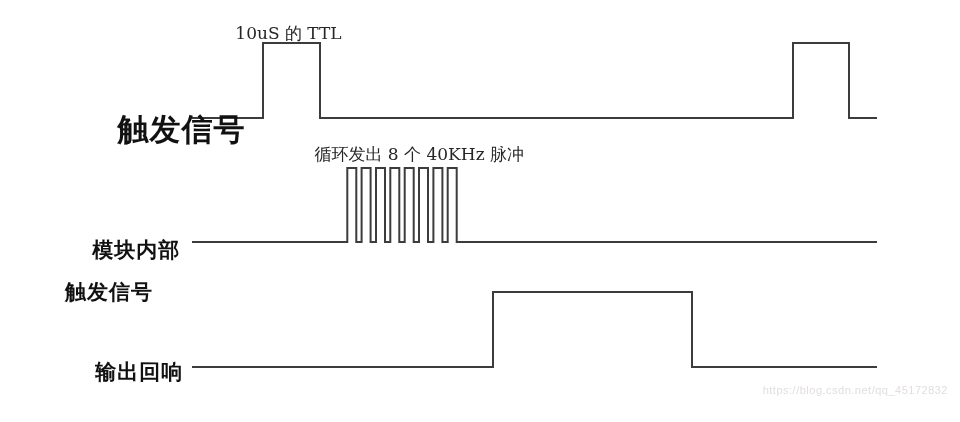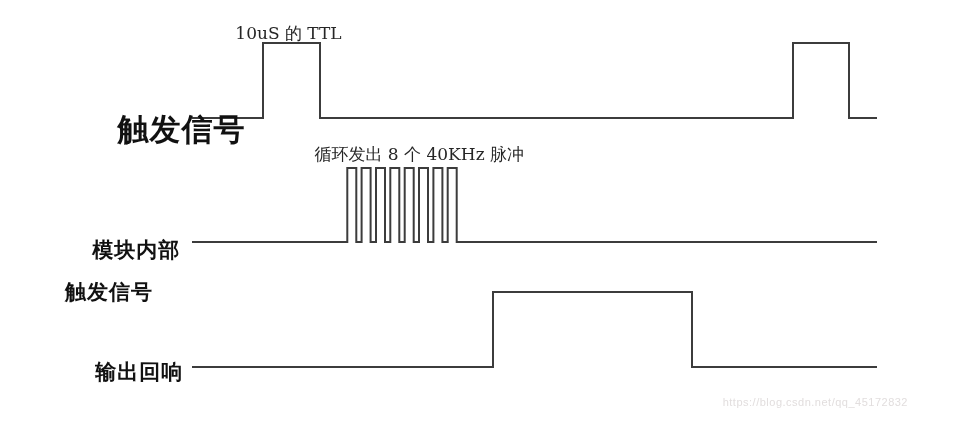--- a/index.html
+++ b/index.html
@@ -31,25 +31,24 @@
     color:#262626;
     font-size:17px;
     text-align:center;
     white-space:nowrap;
   }
   .ann-trigger{left:216px;top:22px;width:145px;}
   .ann-burst{left:296px;top:143px;width:228px;text-align:right;}
   .ann-echo{left:500px;top:344px;width:192px;line-height:21px;}
   .watermark{
     position:absolute;
-    left:660px;top:384px;width:248px;
+    left:700px;top:384px;width:248px;
     text-align:right;
     font-size:11px;
     letter-spacing:0.5px;
-    margin-top:12px;
   }
 </style>
 </head>
 <body>
 
 <div class="canvas">
 
   <svg class="wave-svg" width="960" height="422" viewBox="0 0 960 422">
     <polyline fill="none" stroke-width="2" stroke="#3c3c3c" points="192,118 263,118 263,43 320,43 320,118 793,118 793,43 849,43 849,118 877,118"></polyline>
     <polyline fill="none" stroke-width="2" stroke="#3c3c3c" points="192,242 347.3,242 347.3,168 356.3,168 356.3,242 361.6,242 361.6,168 370.6,168 370.6,242 376,242 376,168 385,168 385,242 390.3,242 390.3,168 399.3,168 399.3,242 404.7,242 404.7,168 413.7,168 413.7,242 419,242 419,168 428,168 428,242 433.4,242 433.4,168 442.4,168 442.4,242 447.7,242 447.7,168 456.7,168 456.7,242 877,242"></polyline>

